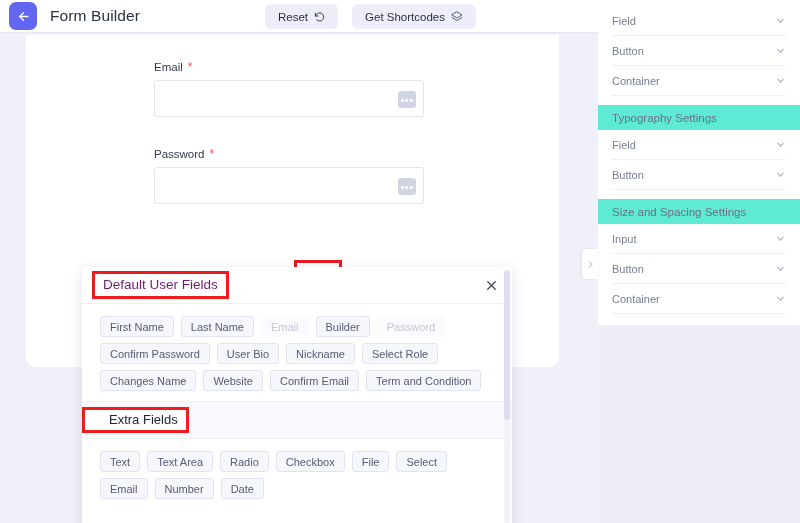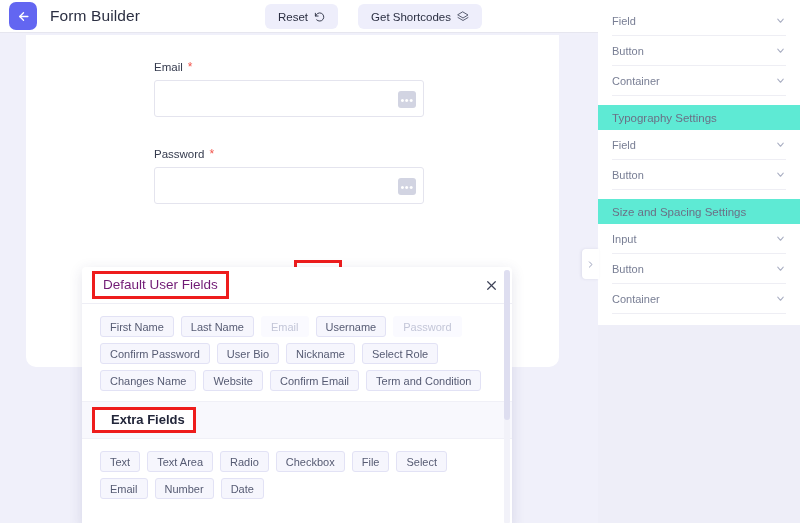--- a/index.html
+++ b/index.html
@@ -24,21 +24,21 @@
     display: flex; align-items: center; justify-content: center;
     cursor: pointer;
   }
   .back-btn svg { display: block; }
   .page-title {
     margin-left: 13px; font-size: 15.5px; color: #2b2f42; font-weight: 400;
     letter-spacing: .1px;
   }
   .topbar-actions {
     position: absolute; left: 265px; top: 4px;
-    display: flex; align-items: center; gap: 20px; justify-content: center;
+    display: flex; align-items: center; gap: 14px; justify-content: center;
   }
   .btn {
     height: 25px; border-radius: 6px; font-size: 11.5px;
     display: inline-flex; align-items: center; justify-content: center; gap: 6px;
     padding: 0 13px; cursor: pointer; white-space: nowrap;
     border: none;
   }
   .btn-light { background: #eeeefb; color: #2b2f42; }
   .btn-primary { background: #5b55e8; color: #ffffff; }
   .btn svg { display: block; }
@@ -161,22 +161,22 @@
     border-color: transparent; background: #fafaff; color: #c3c6d8;
     cursor: default;
   }
 
   .extra-head {
     background: #f8f8fd; height: 38px;
     border-top: 1px solid #f0f0f7; border-bottom: 1px solid #f0f0f7;
     display: flex; align-items: center;
   }
   .extra-title-box {
-    margin-left: 10px; border: 3px solid #ee1c1c;
-    padding: 2px 8px 3px 16px; background: #ffffff; font-weight: bold;
+    border: 3px solid #ee1c1c;
+    padding: 2px 8px 3px 24px; background: #ffffff;
   }
   .extra-title { font-size: 13px; color: #22263a; }
 
   .modal-scrollbar {
     position: absolute; right: 2px; top: 3px; width: 6px; height: 254px;
     background: #f2f2f9; border-radius: 3px;
   }
   .modal-scrollbar i {
     position: absolute; left: 0; top: 0; width: 6px; height: 150px;
     background: #dedef0; border-radius: 3px; display: block;
@@ -357,21 +357,21 @@
           <line x1="5" y1="5" x2="19" y2="19"></line>
             <line x1="19" y1="5" x2="5" y2="19"></line>
         </svg>
       </div>
     </div>
 
     <div class="chips" id="default-chips">
         <div class="chip">First Name</div>
         <div class="chip">Last Name</div>
         <div class="chip disabled">Email</div>
-        <div class="chip">Username</div>
+        <div class="chip">Builder</div>
         <div class="chip disabled">Password</div>
         <div class="chip">Confirm Password</div>
         <div class="chip">User Bio</div>
         <div class="chip">Nickname</div>
         <div class="chip">Select Role</div>
         <div class="chip">Changes Name</div>
         <div class="chip">Website</div>
         <div class="chip">Confirm Email</div>
         <div class="chip">Term and Condition</div>
       </div>

